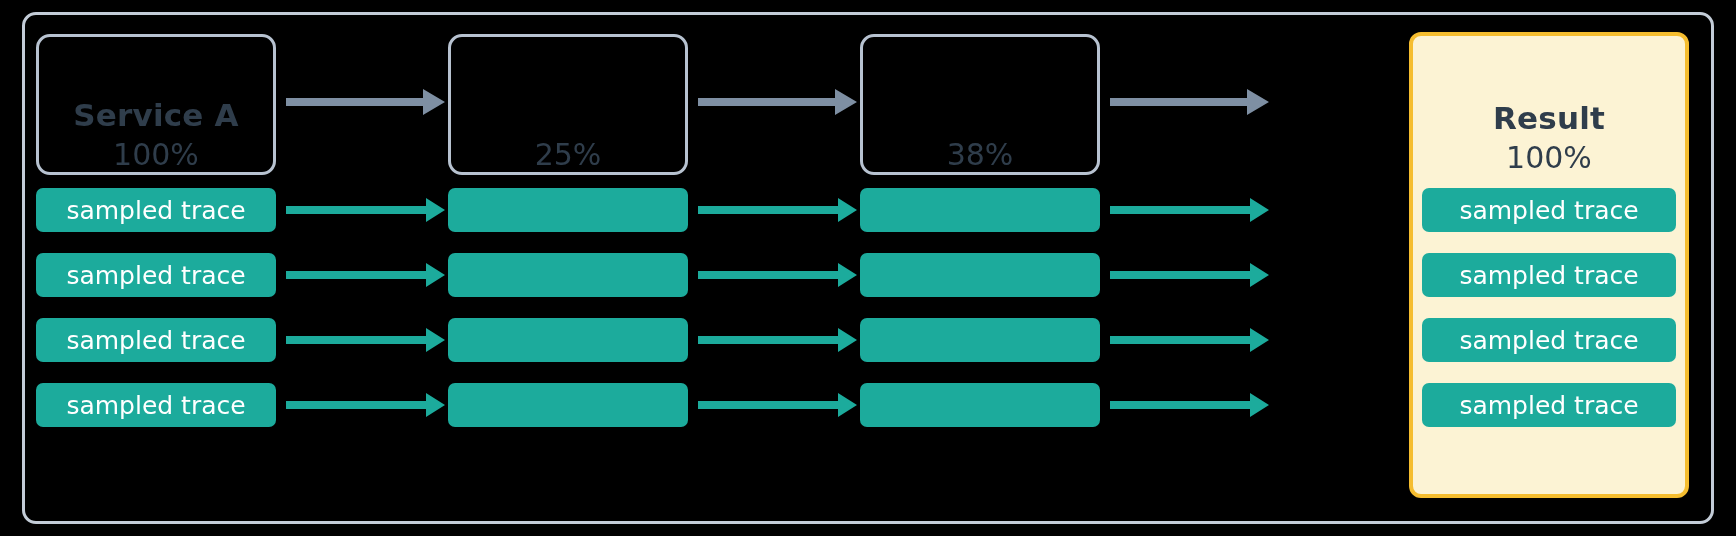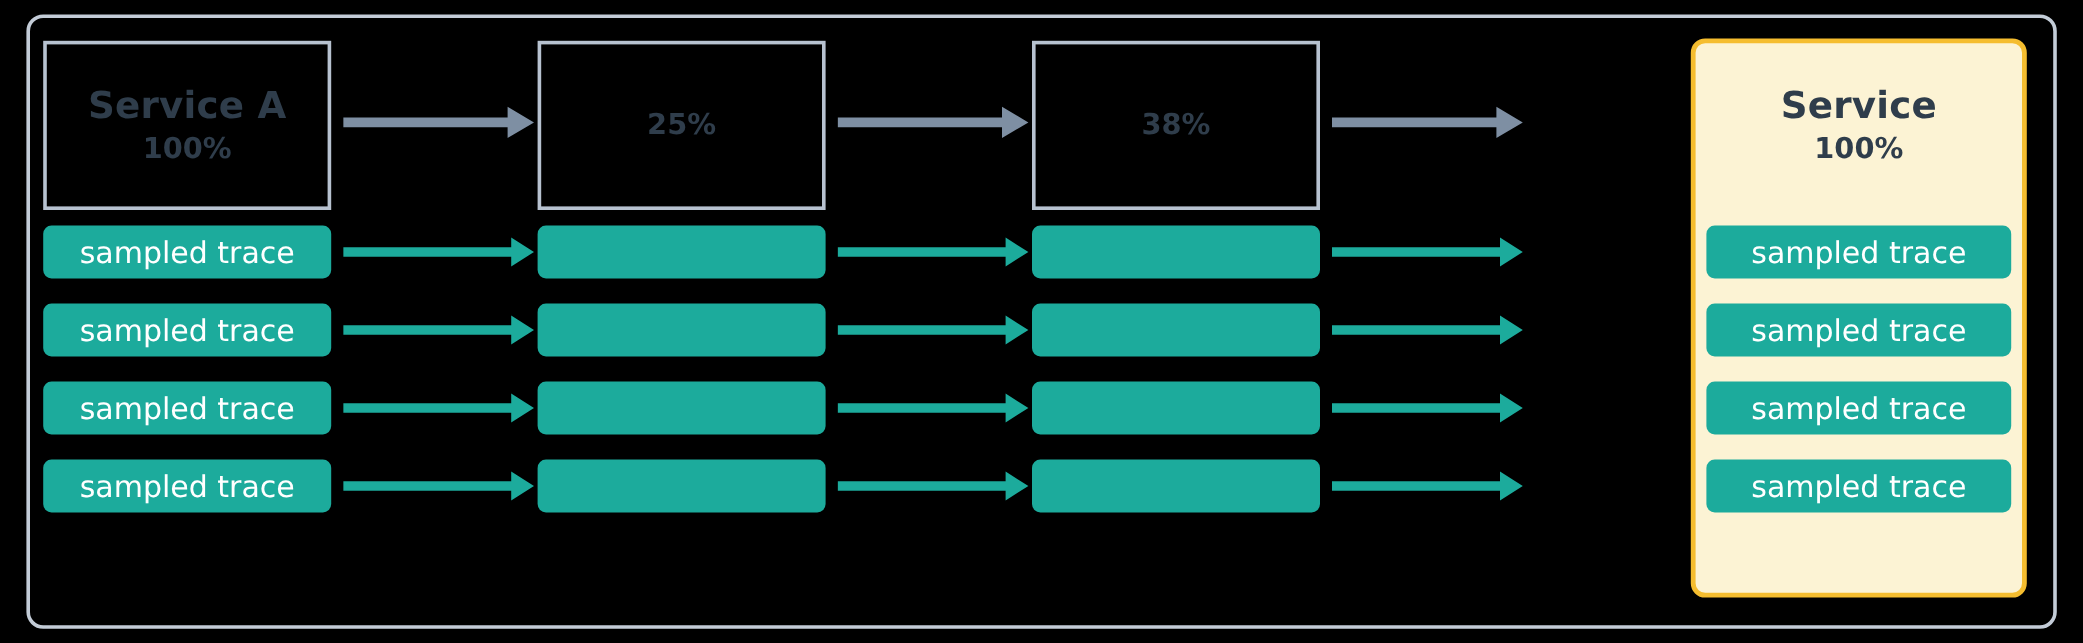--- a/index.html
+++ b/index.html
@@ -29,39 +29,39 @@
     border: 4px solid #f5bd2f;
     border-radius: 12px;
   }
 
   
   .svc-box {
     position: absolute;
     top: 34px;
     height: 141px;
     border: 3px solid #b7c2d0;
-    border-radius: 0;
+    border-radius: 14px;
     display: flex;
     flex-direction: column;
     align-items: center;
-    justify-content: center;
+    justify-content: flex-end;
     color: #2f3d4b;
   }
   .svc-box.plain { background: transparent; }
   .svc-box.highlight { border: none; background: transparent; }
   .svc-title {
     font-size: 31px;
     font-weight: 700;
     letter-spacing: .2px;
     line-height: 1.15;
     margin-bottom: 4px;
   }
   .svc-pct {
-    font-size: 24px;
-    font-weight: 700;
+    font-size: 30px;
+    font-weight: 400;
     line-height: 1.15;
   }
 
   
   .trace-bar {
     position: absolute;
     height: 44px;
     background: #1cab9c;
     border-radius: 7px;
     display: flex;
@@ -92,21 +92,21 @@
 
   <div class="svc-box plain" style="left:448px; width:240px;">
     <div class="svc-pct">25%</div>
   </div>
 
   <div class="svc-box plain" style="left:860px; width:240px;">
     <div class="svc-pct">38%</div>
   </div>
 
   <div class="svc-box highlight" style="left:1422px; width:254px;">
-    <div class="svc-title">Service</div>
+    <div class="svc-title">Result</div>
     <div class="svc-pct">100%</div>
   </div>
 
   <svg class="arrow" style="left:286px; top:86px;" width="160" height="32" viewBox="0 0 160 32">
     <path d="M0,12 H137 V3 L159,16 L137,29 V20 H0 Z" fill="#7e8fa3"></path>
   </svg>
   <svg class="arrow" style="left:698px; top:86px;" width="160" height="32" viewBox="0 0 160 32">
     <path d="M0,12 H137 V3 L159,16 L137,29 V20 H0 Z" fill="#7e8fa3"></path>
   </svg>
   <svg class="arrow" style="left:1110px; top:86px;" width="160" height="32" viewBox="0 0 160 32">

